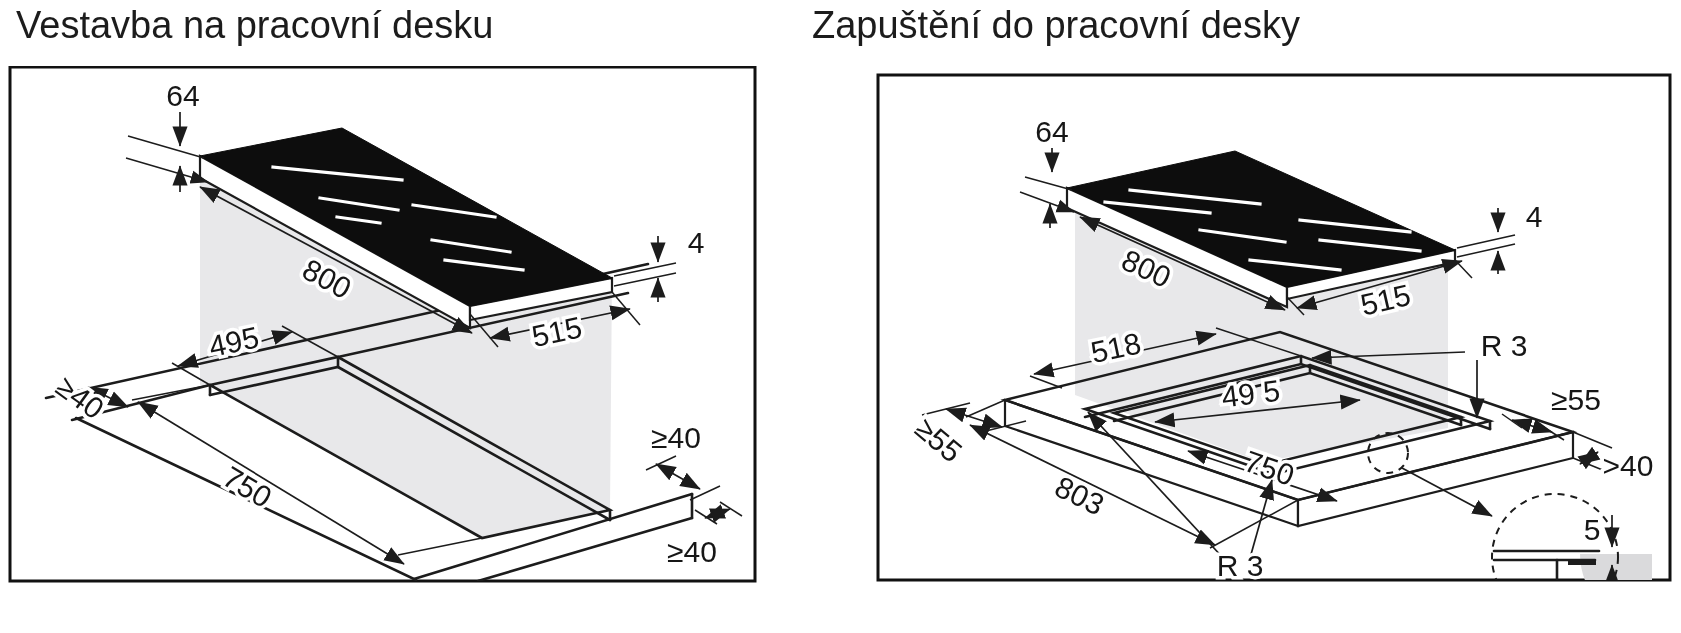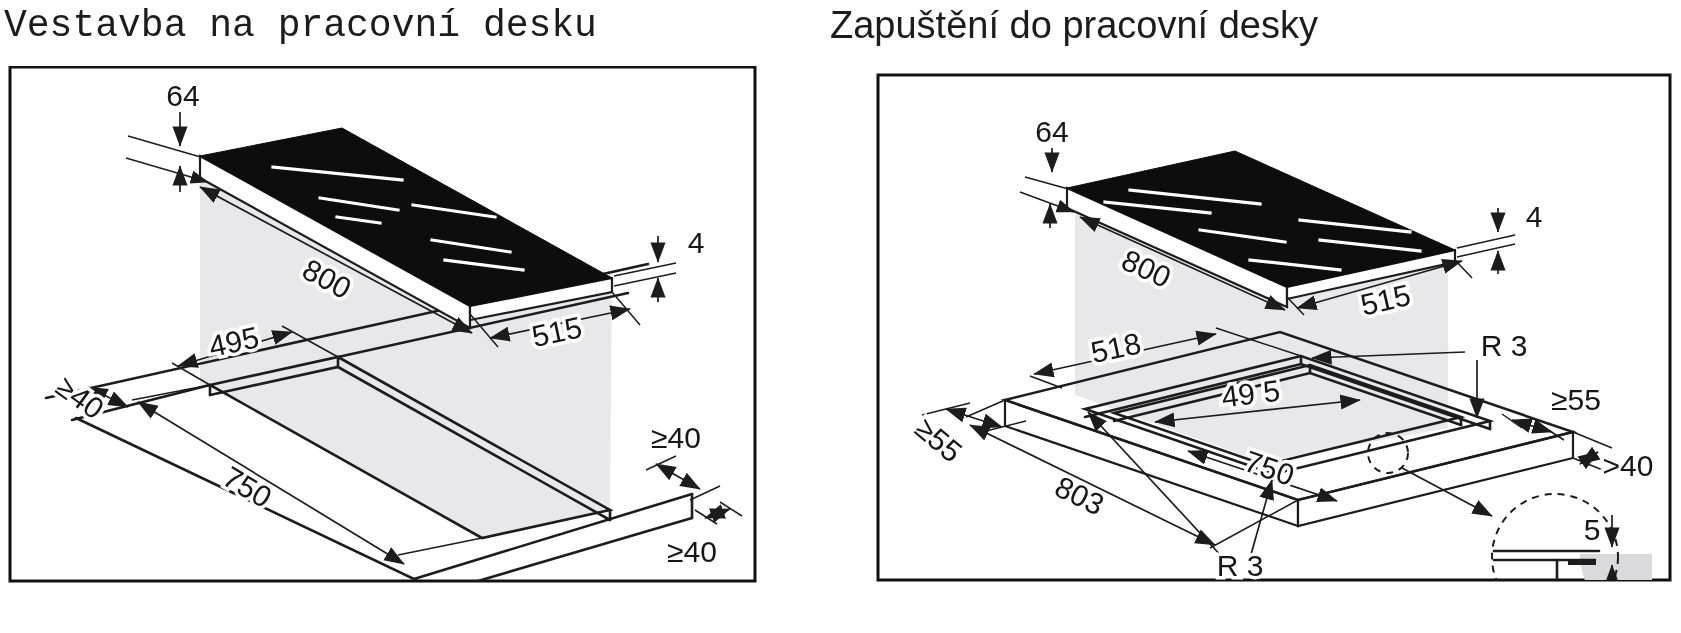--- a/index.html
+++ b/index.html
@@ -18,22 +18,22 @@
   .grayd{fill:#dadadc;}
   .dimtxt{font-family:"Liberation Sans", sans-serif;font-size:30px;fill:#161616;
           text-anchor:middle;stroke:#ffffff;stroke-width:7px;paint-order:stroke;}
   .dashc{fill:none;stroke:#1c1c1c;stroke-width:2;stroke-dasharray:7 6;}
 </style>
 </head>
 <body>
 
 <div class="stage">
 
-  <div class="title" style="left:4px;top:4px;font-family:Liberation Mono, monospace;">Vestavba na pracovní desku</div>
-  <div class="title" style="left:830px;top:4px;text-align:right;">Zapuštění do pracovní desky</div>
+  <div class="title" style="left:16px;top:4px;">Vestavba na pracovní desku</div>
+  <div class="title" style="left:812px;top:4px;text-align:right;">Zapuštění do pracovní desky</div>
 
   <svg style="left:8px;top:66px;" width="749" height="517" viewBox="0 0 749 517">
     <defs>
       <marker id="ahL" viewBox="0 0 10 10" refX="9.6" refY="5" markerWidth="12" markerHeight="12" orient="auto-start-reverse">
         <path d="M0,1.3 L10,5 L0,8.7 Z" fill="#1c1c1c"></path>
       </marker>
       <clipPath id="clipL">
           <rect x="2" y="1" width="745" height="514"></rect>
         </clipPath>
     </defs>

